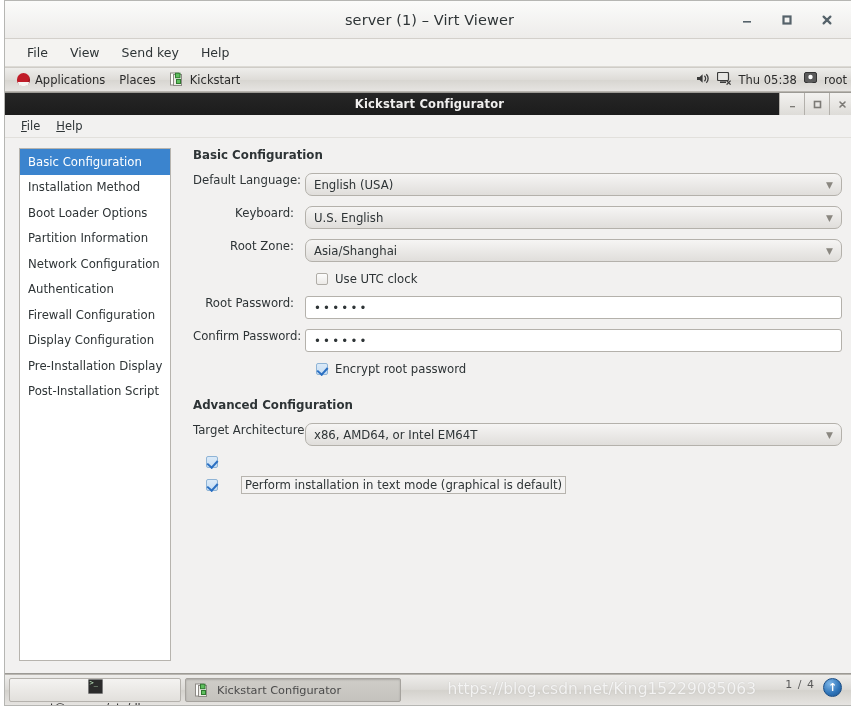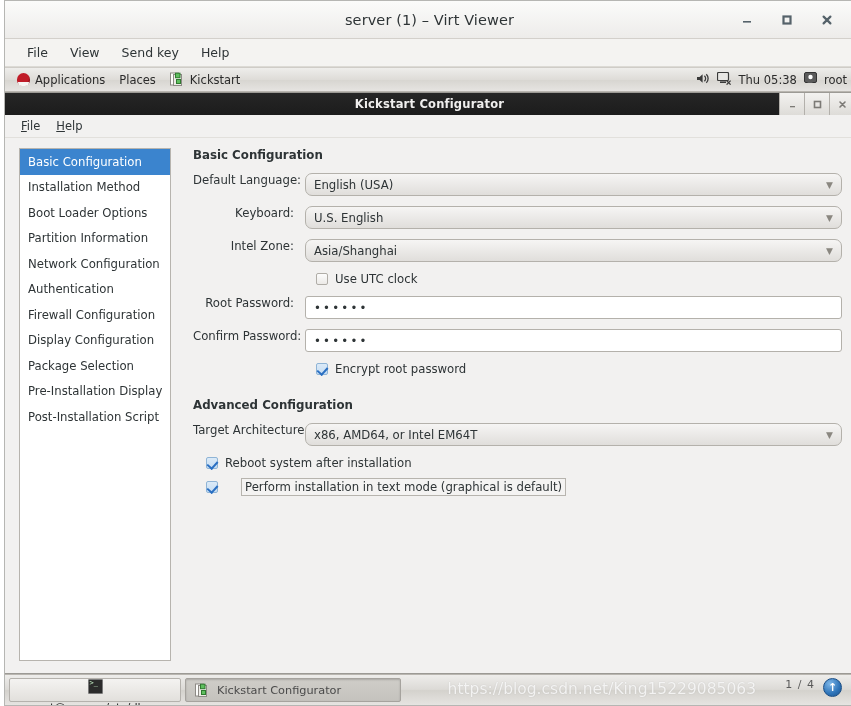--- a/index.html
+++ b/index.html
@@ -335,21 +335,20 @@
 
         <div id="ks-sidebar">
           <div class="side-item selected">Basic Configuration</div>
           <div class="side-item">Installation Method</div>
           <div class="side-item">Boot Loader Options</div>
           <div class="side-item">Partition Information</div>
           <div class="side-item">Network Configuration</div>
           <div class="side-item">Authentication</div>
           <div class="side-item">Firewall Configuration</div>
           <div class="side-item">Display Configuration</div>
-          <div class="side-item">Package Selection</div>
           <div class="side-item">Pre-Installation Display</div>
           <div class="side-item">Post-Installation Script</div>
         </div>
 
         <div id="ks-content">
 
           <div class="section-title">Basic Configuration</div>
 
           <div class="form-row">
             <div class="form-label">Default Language:</div>
@@ -361,21 +360,21 @@
 
           <div class="form-row">
             <div class="form-label">Keyboard:</div>
             <div class="combo">
               <span>U.S. English</span>
               <span class="chev">▼</span>
             </div>
           </div>
 
           <div class="form-row">
-            <div class="form-label">Intel Zone:</div>
+            <div class="form-label">Root Zone:</div>
             <div class="combo">
               <span>Asia/Shanghai</span>
               <span class="chev">▼</span>
             </div>
           </div>
 
           <div class="check-row indent">
             <span class="cbox"></span>
             <span class="check-label">Use UTC clock</span>
           </div>
@@ -400,21 +399,20 @@
           <div class="form-row">
             <div class="form-label">Target Architecture:</div>
             <div class="combo">
               <span>x86, AMD64, or Intel EM64T</span>
               <span class="chev">▼</span>
             </div>
           </div>
 
           <div class="check-row indent2">
             <span class="cbox checked"></span>
-            <span class="check-label">Reboot system after installation</span>
           </div>
 
           <div class="check-row indent2">
             <span class="cbox checked"></span>
             <span class="check-label focused">Perform installation in text mode (graphical is default)</span>
           </div>
 
         </div>
       </div>
     </div>

